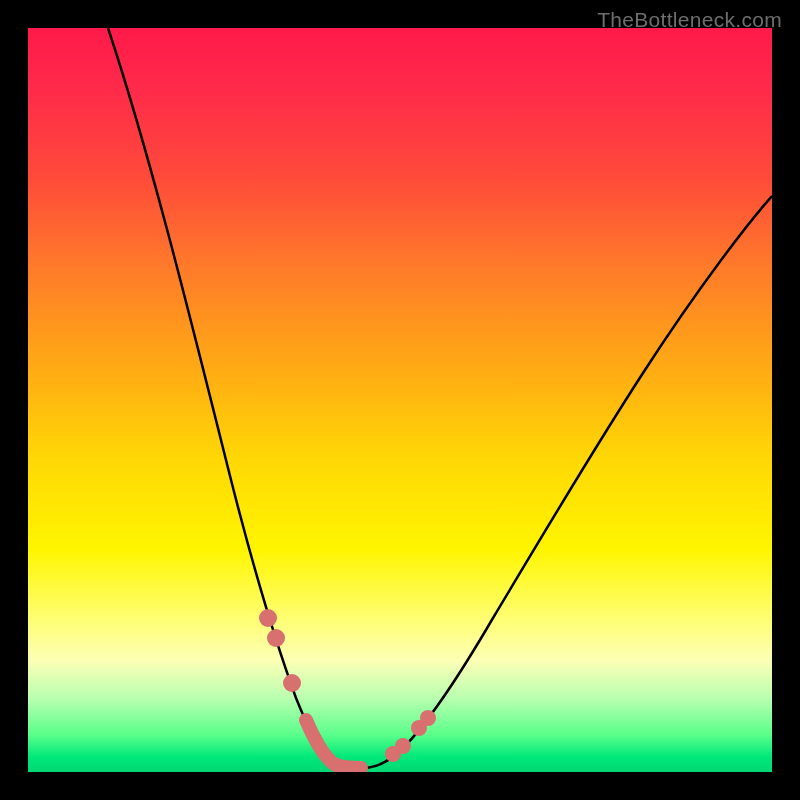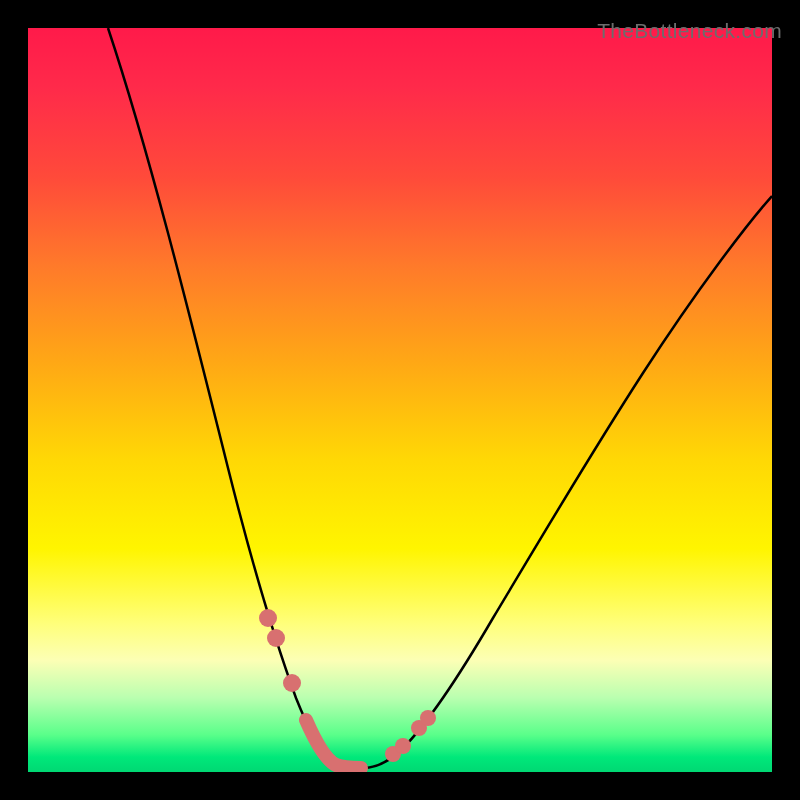--- a/index.html
+++ b/index.html
@@ -35,21 +35,20 @@
     }
     .watermark {
       position: absolute;
       top: 8px;
       right: 18px;
       color: #6d6d6d;
       font-size: 21px;
       font-weight: 400;
       letter-spacing: 0.3px;
       z-index: 10;
-      margin-top: 11px;
     }
     .curve-svg {
       position: absolute;
       left: 0;
       top: 0;
       width: 744px;
       height: 744px;
       pointer-events: none;
     }
     .curve-path {

